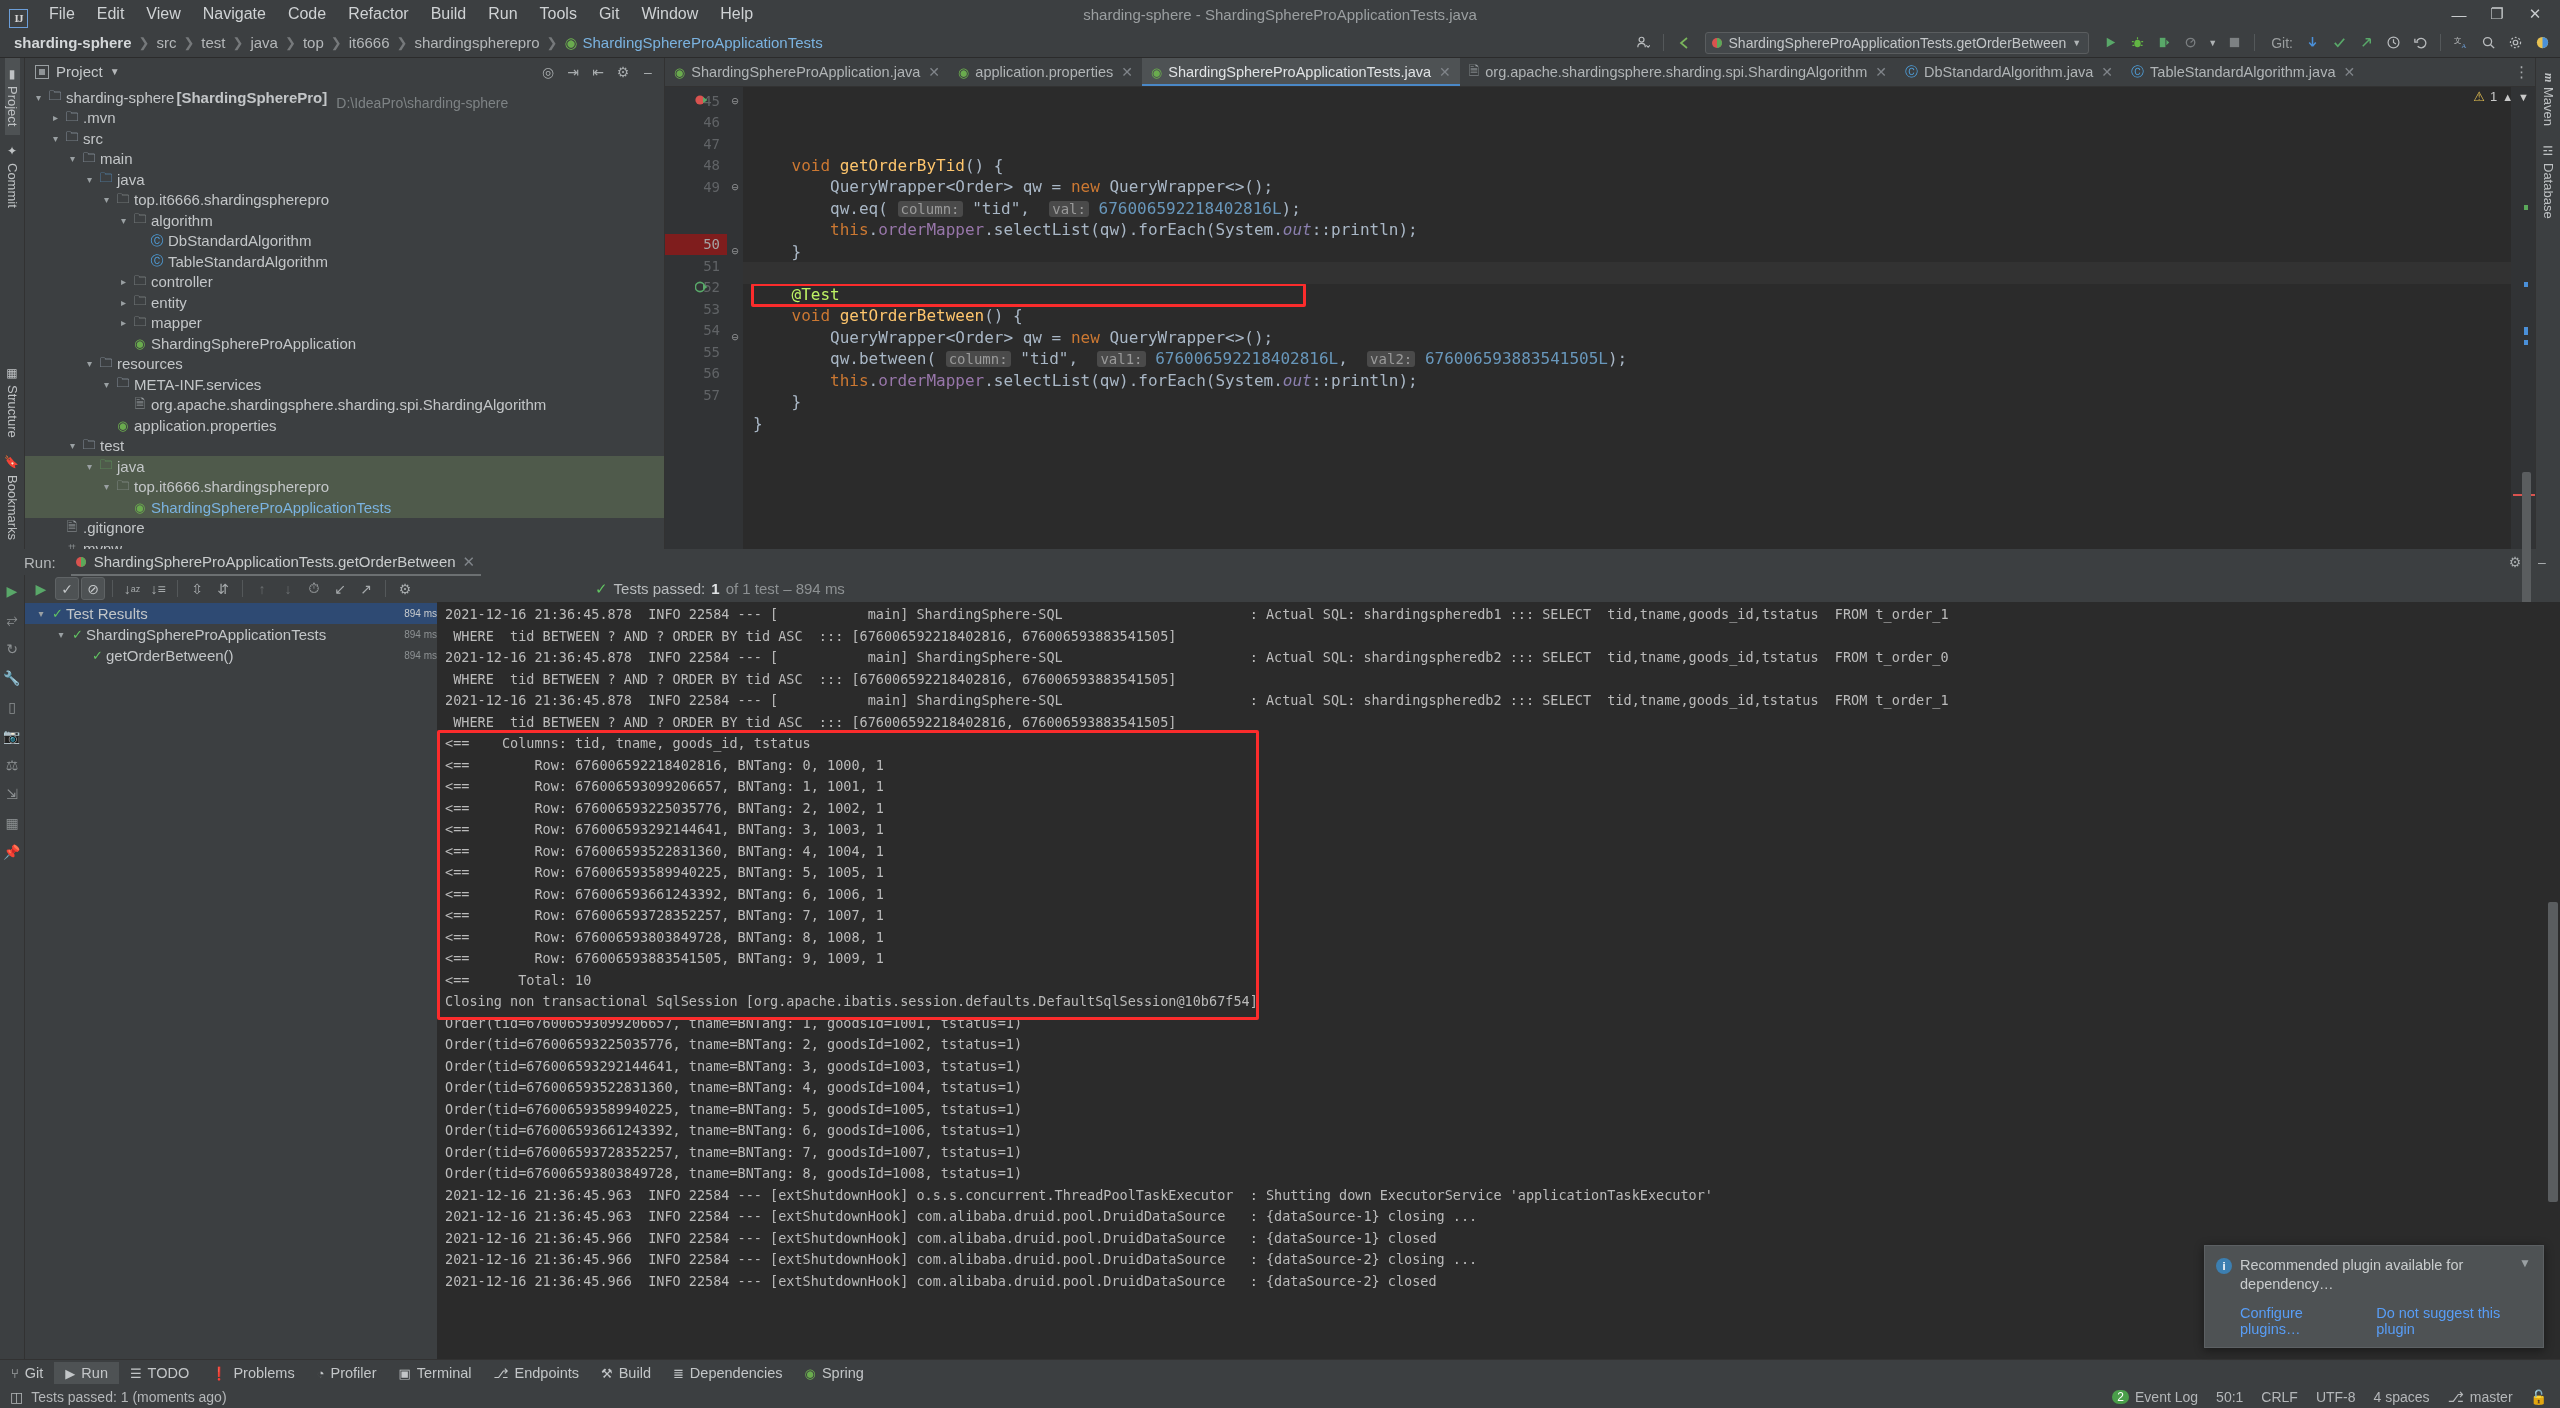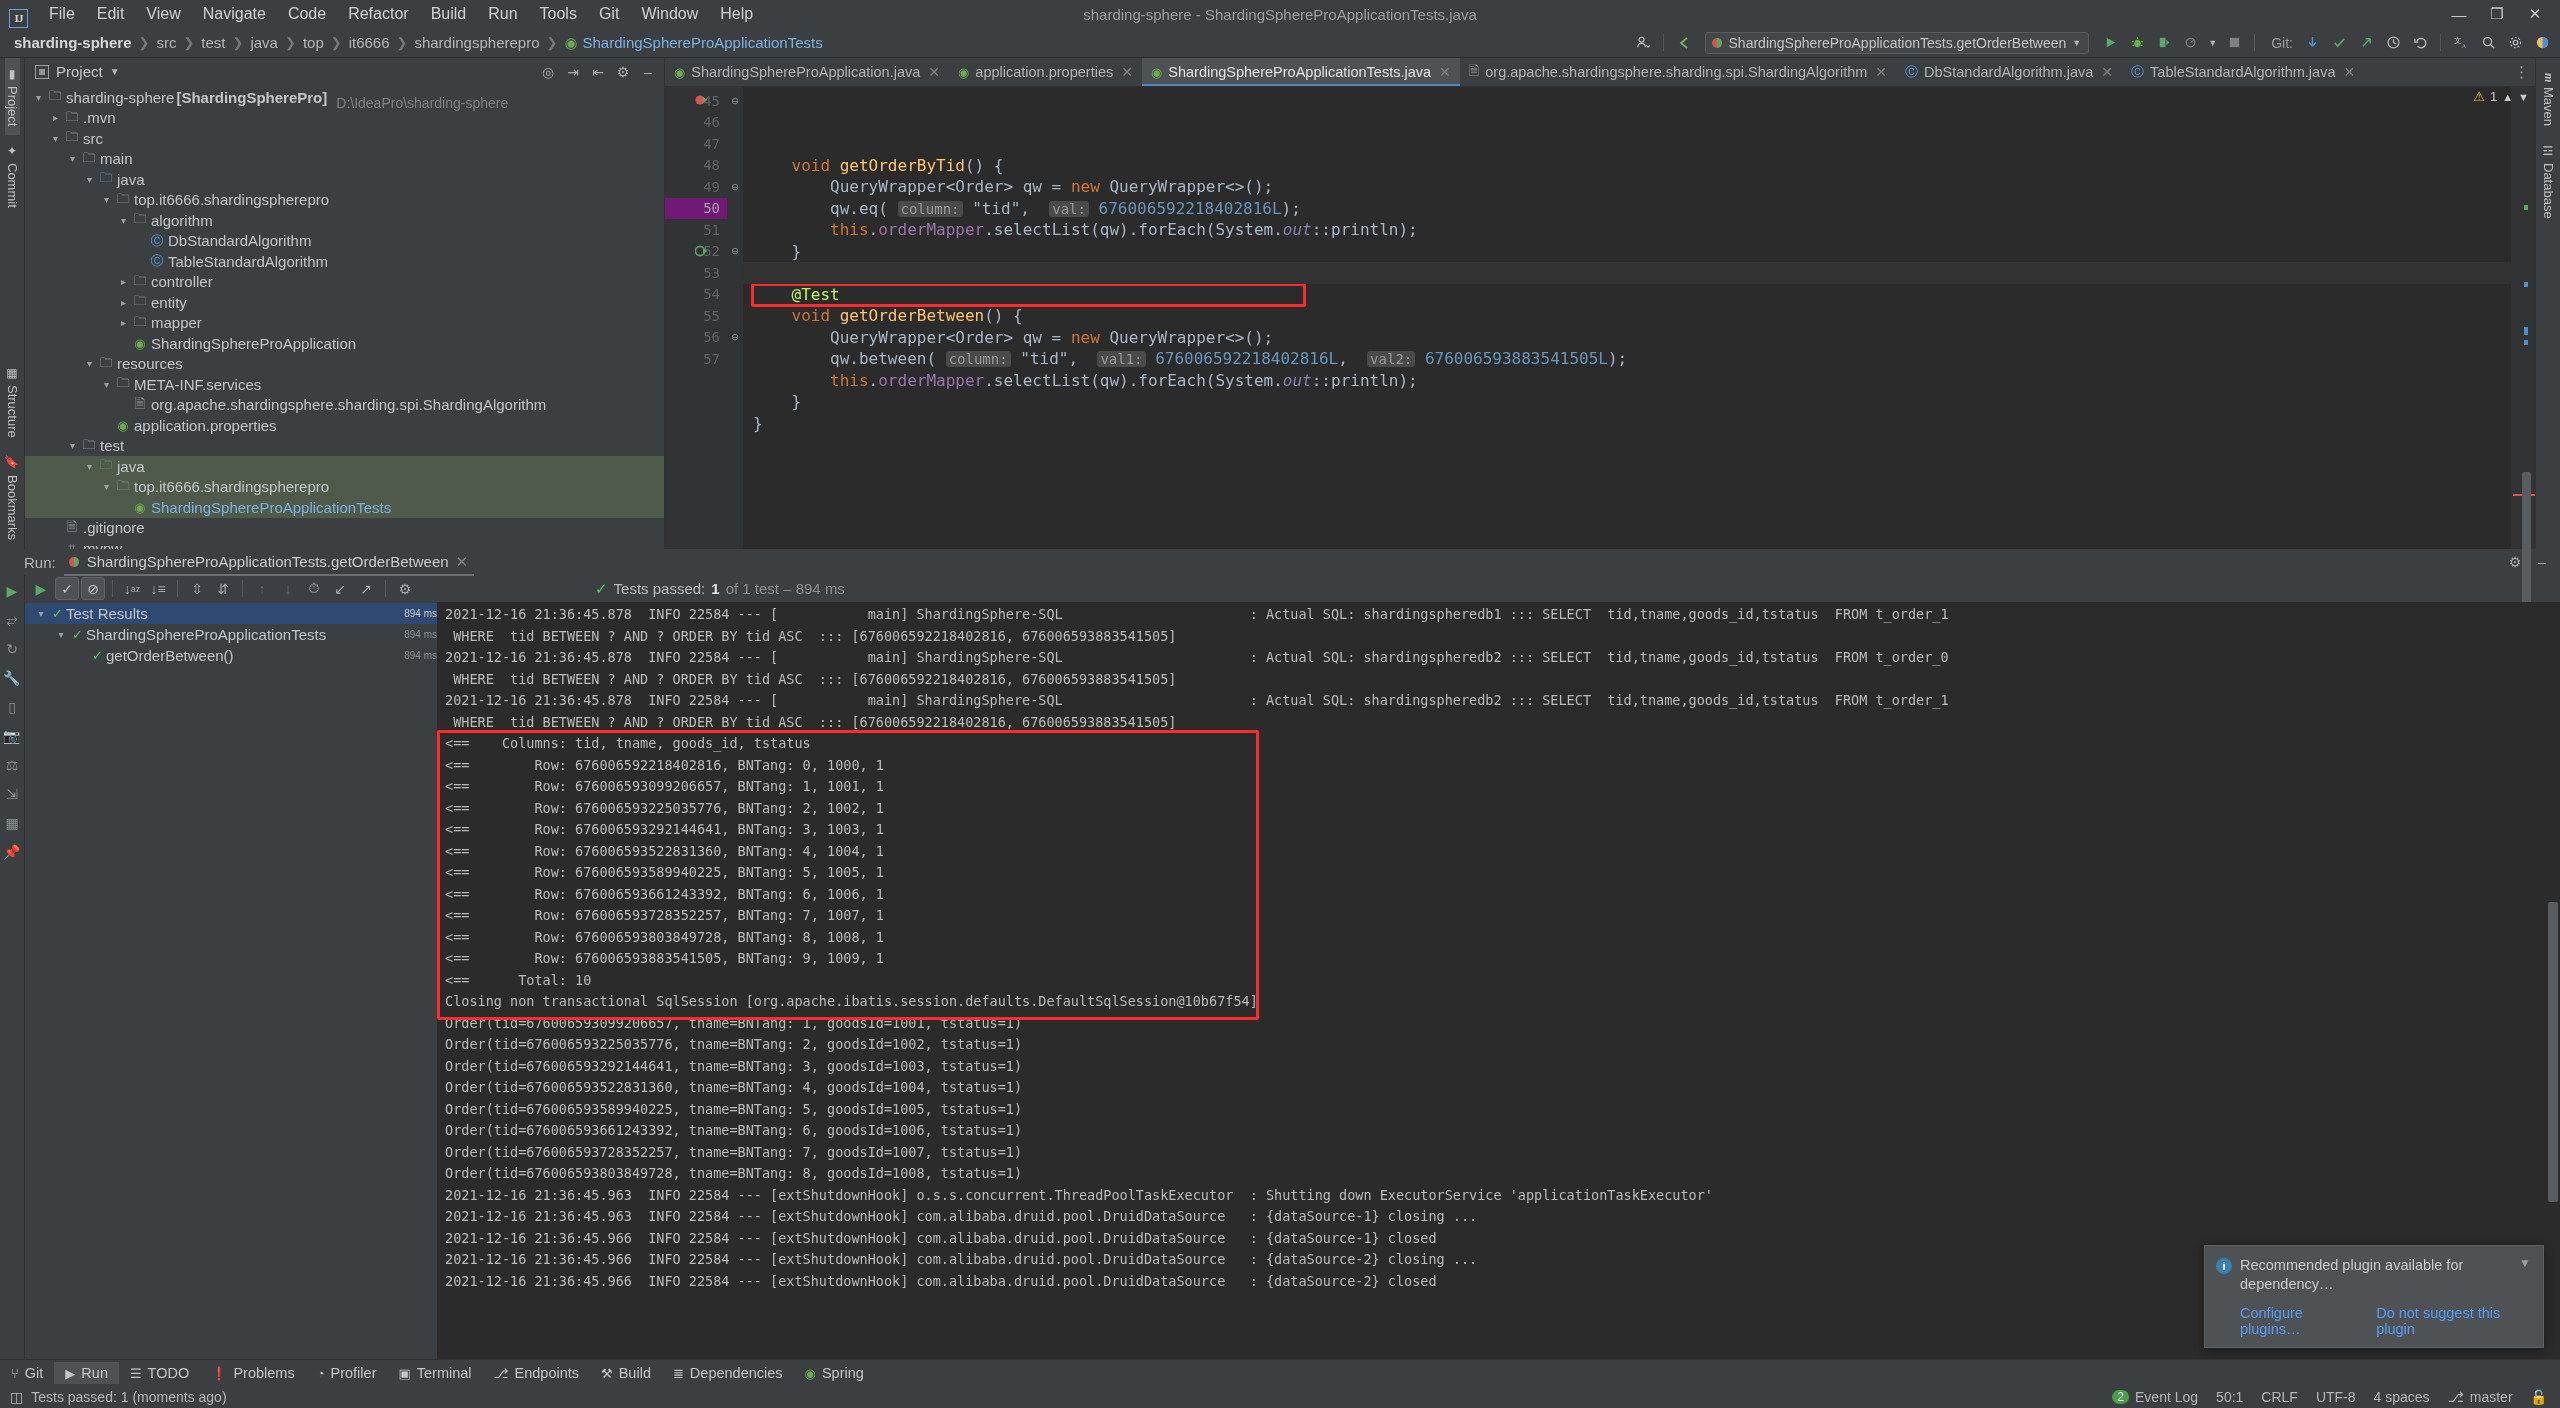--- a/index.html
+++ b/index.html
@@ -129,21 +129,21 @@
   .tab .x { color: #80858a; font-size: 14px; margin-left: 2px; }
   .tabs-right { margin-left:auto; display:flex; align-items:center; padding-right: 6px; }
 
   .editorbody { flex: 1 1 auto; display: flex; background: #2b2b2b; min-height:0; position: relative; }
   .gutter {
     width: 62px; background: #313335; flex: 0 0 62px; position: relative;
     font-family: "DejaVu Sans Mono", monospace; font-size: 14px; color: #606366;
     padding-top: 3px;
   }
   .gline { height: 21.5px; display:flex; align-items:center; justify-content:flex-end; padding-right: 7px; position:relative;}
-  .gline.cur { color: #a4a3a3; background: #701a75; }
+  .gline.cur { color: #a4a3a3; background: #7f1d1d; margin-top: 36px; }
   .grun { position:absolute; left: 30px; width:14px; height:14px; font-size:12px;
           display:flex; align-items:center; justify-content:center; }
   .folds { width: 16px; background: #313335; flex: 0 0 16px; position:relative;
            font-family: "DejaVu Sans Mono", monospace; font-size: 12px; color: #8b8d8f; padding-top:3px;}
   .fline { height:21.5px; display:flex; align-items:center; justify-content:center; }
   .code {
     flex: 1 1 auto; font-family: "DejaVu Sans Mono", monospace; font-size: 16px;
     padding-top: 3px; line-height: 21.5px; white-space: pre; overflow: hidden; position: relative;
     color: #a9b7c6;
   }
@@ -168,21 +168,21 @@
 
   
   .rightstrip {
     width: 25px; background:#3c3f41; flex:0 0 25px; border-left:1px solid #323232;
     display:flex; flex-direction:column; align-items:center; padding-top:6px;
   }
 
   
   .runpanel { background:#3c3f41; flex: 0 0 auto; display:flex; flex-direction:column; height: 810px; min-height:0;}
   .run-header {
-    height: 26px; display:flex; align-items:center; padding-left: 24px; gap: 4px;
+    height: 26px; display:flex; align-items:center; padding-left: 24px; gap: 11px;
     font-size: 15px; flex:0 0 26px;
   }
   .run-label { color:#b4b7b9; }
   .run-tab {
     display:flex; align-items:center; gap:7px; padding: 3px 10px 4px 8px;
     color:#c9cccd; position:relative; font-size:15px;
   }
   .run-tab::after{content:'';position:absolute;left:4px;right:4px;bottom:-1px;height:2px;background:#6c7072;}
   .run-hdr-right{margin-left:auto;display:flex;align-items:center;padding-right:6px;gap:3px;}
 

